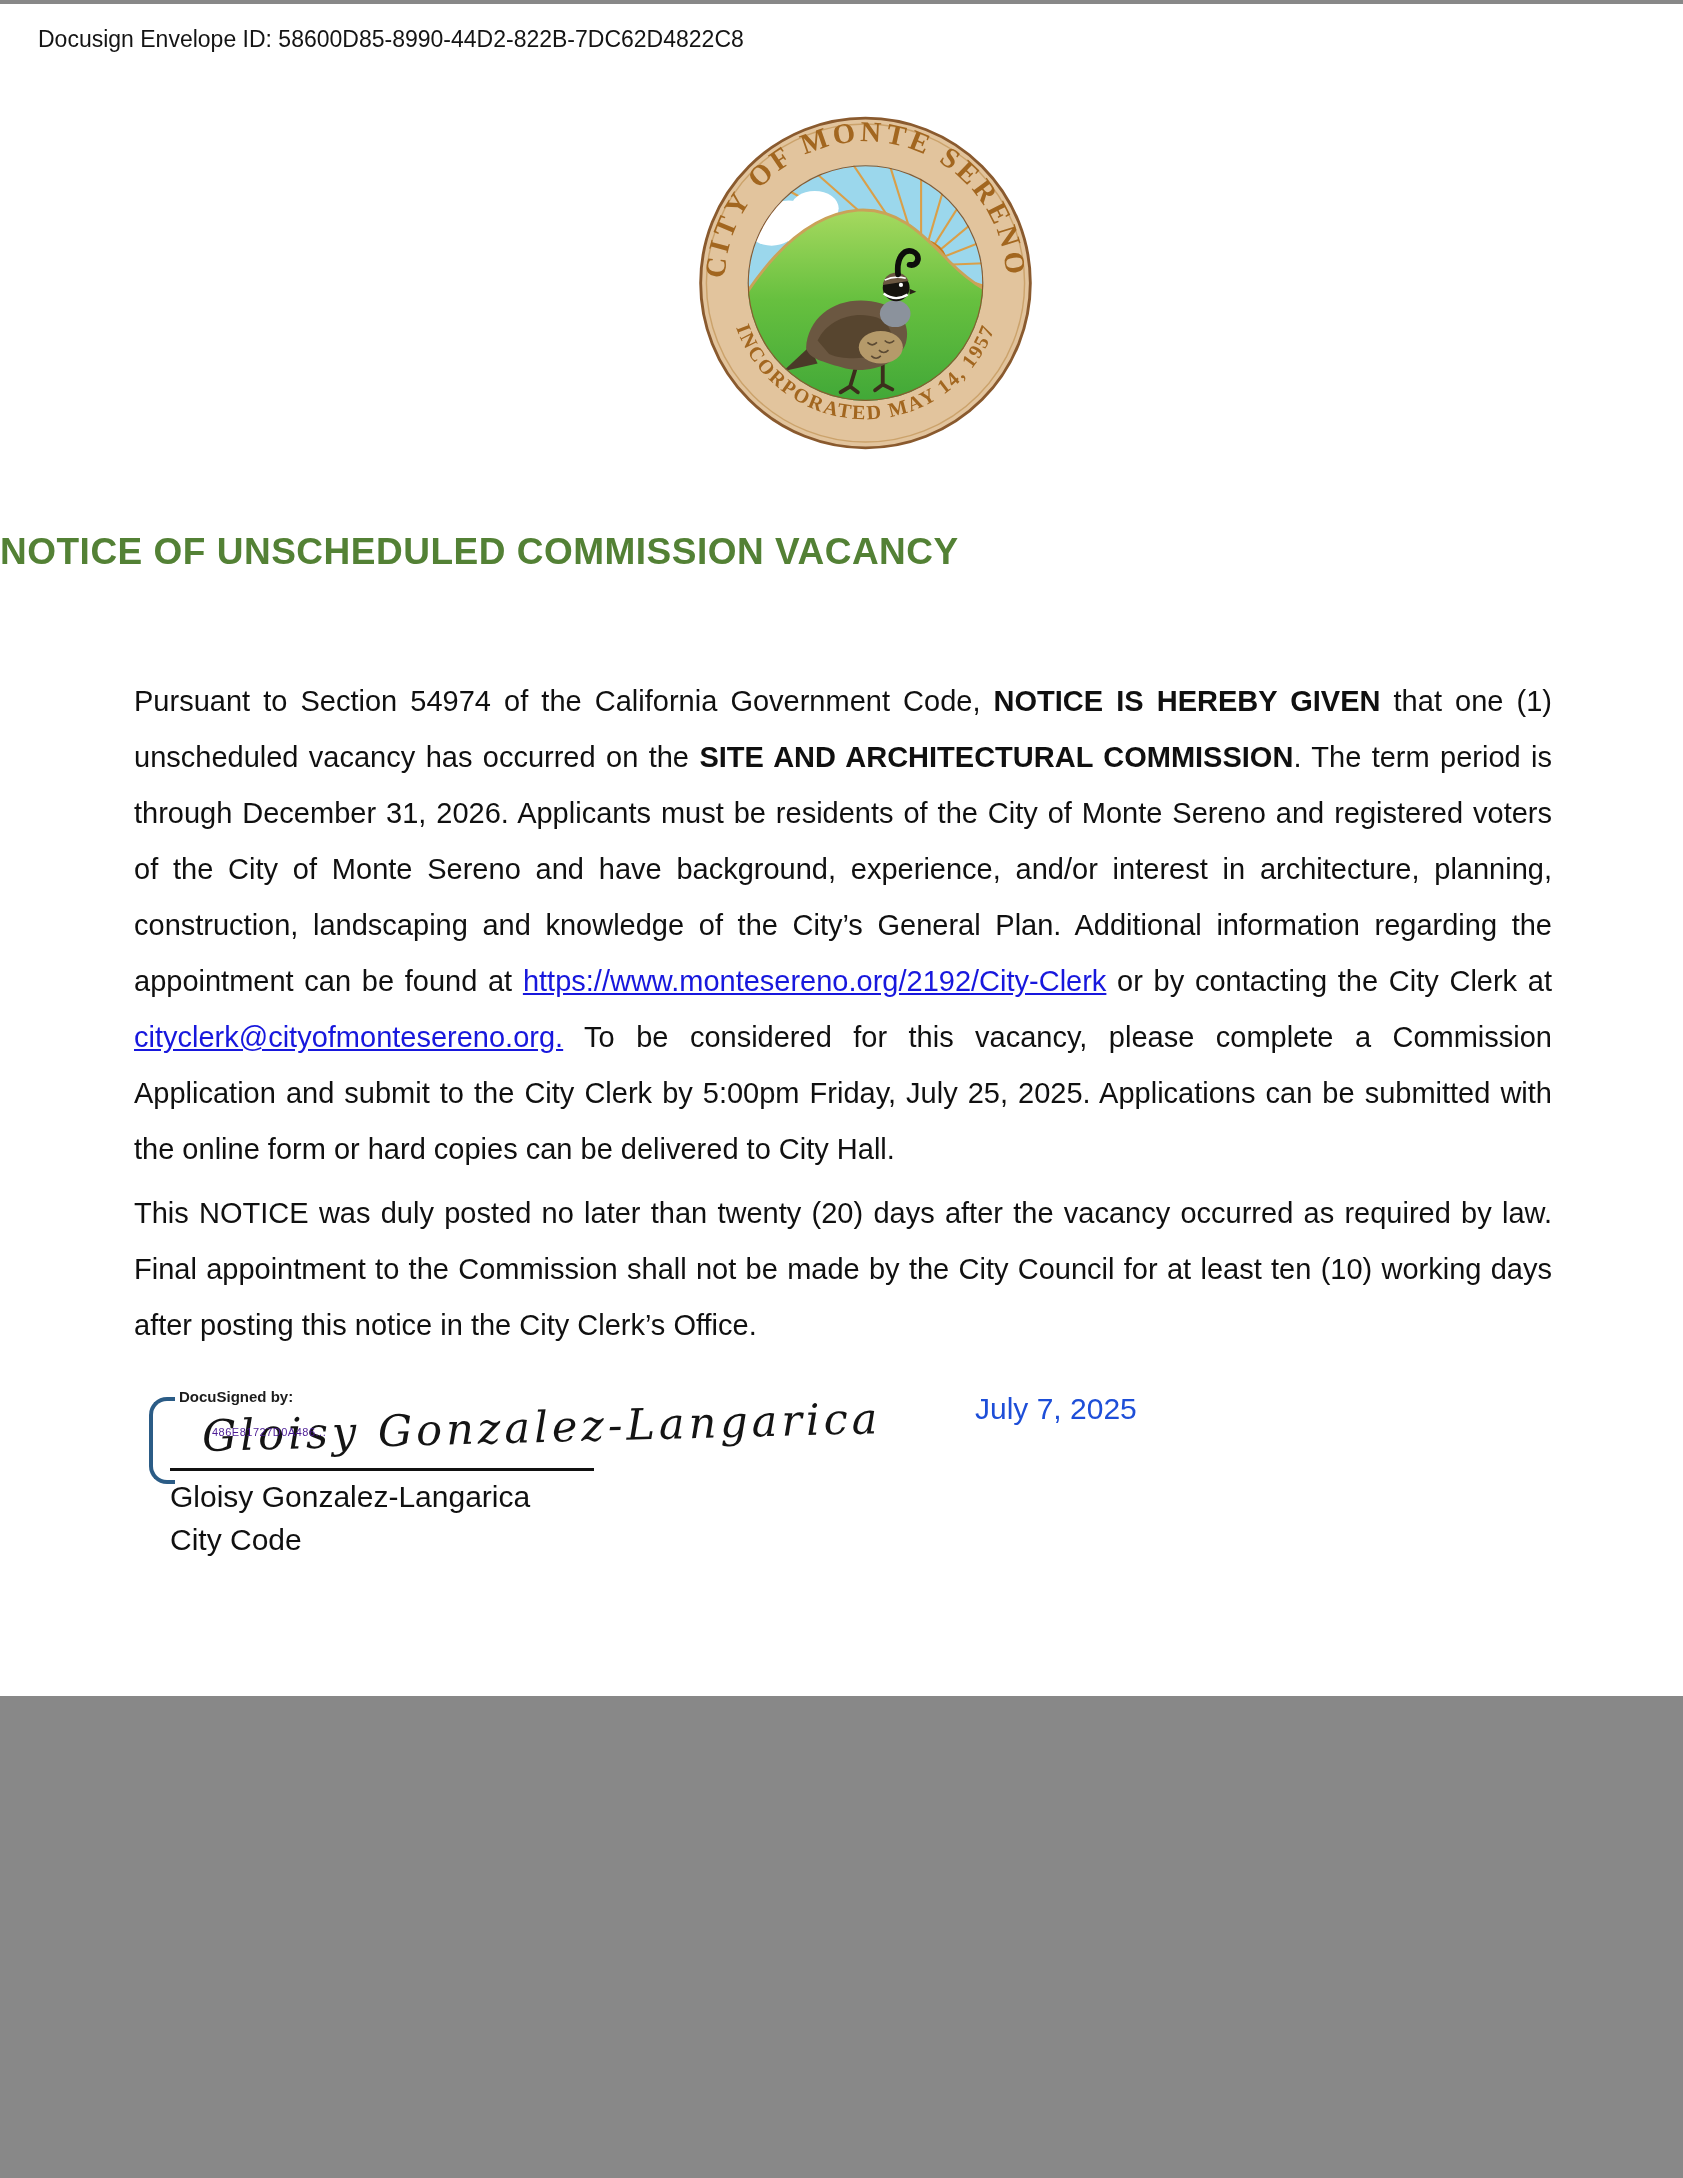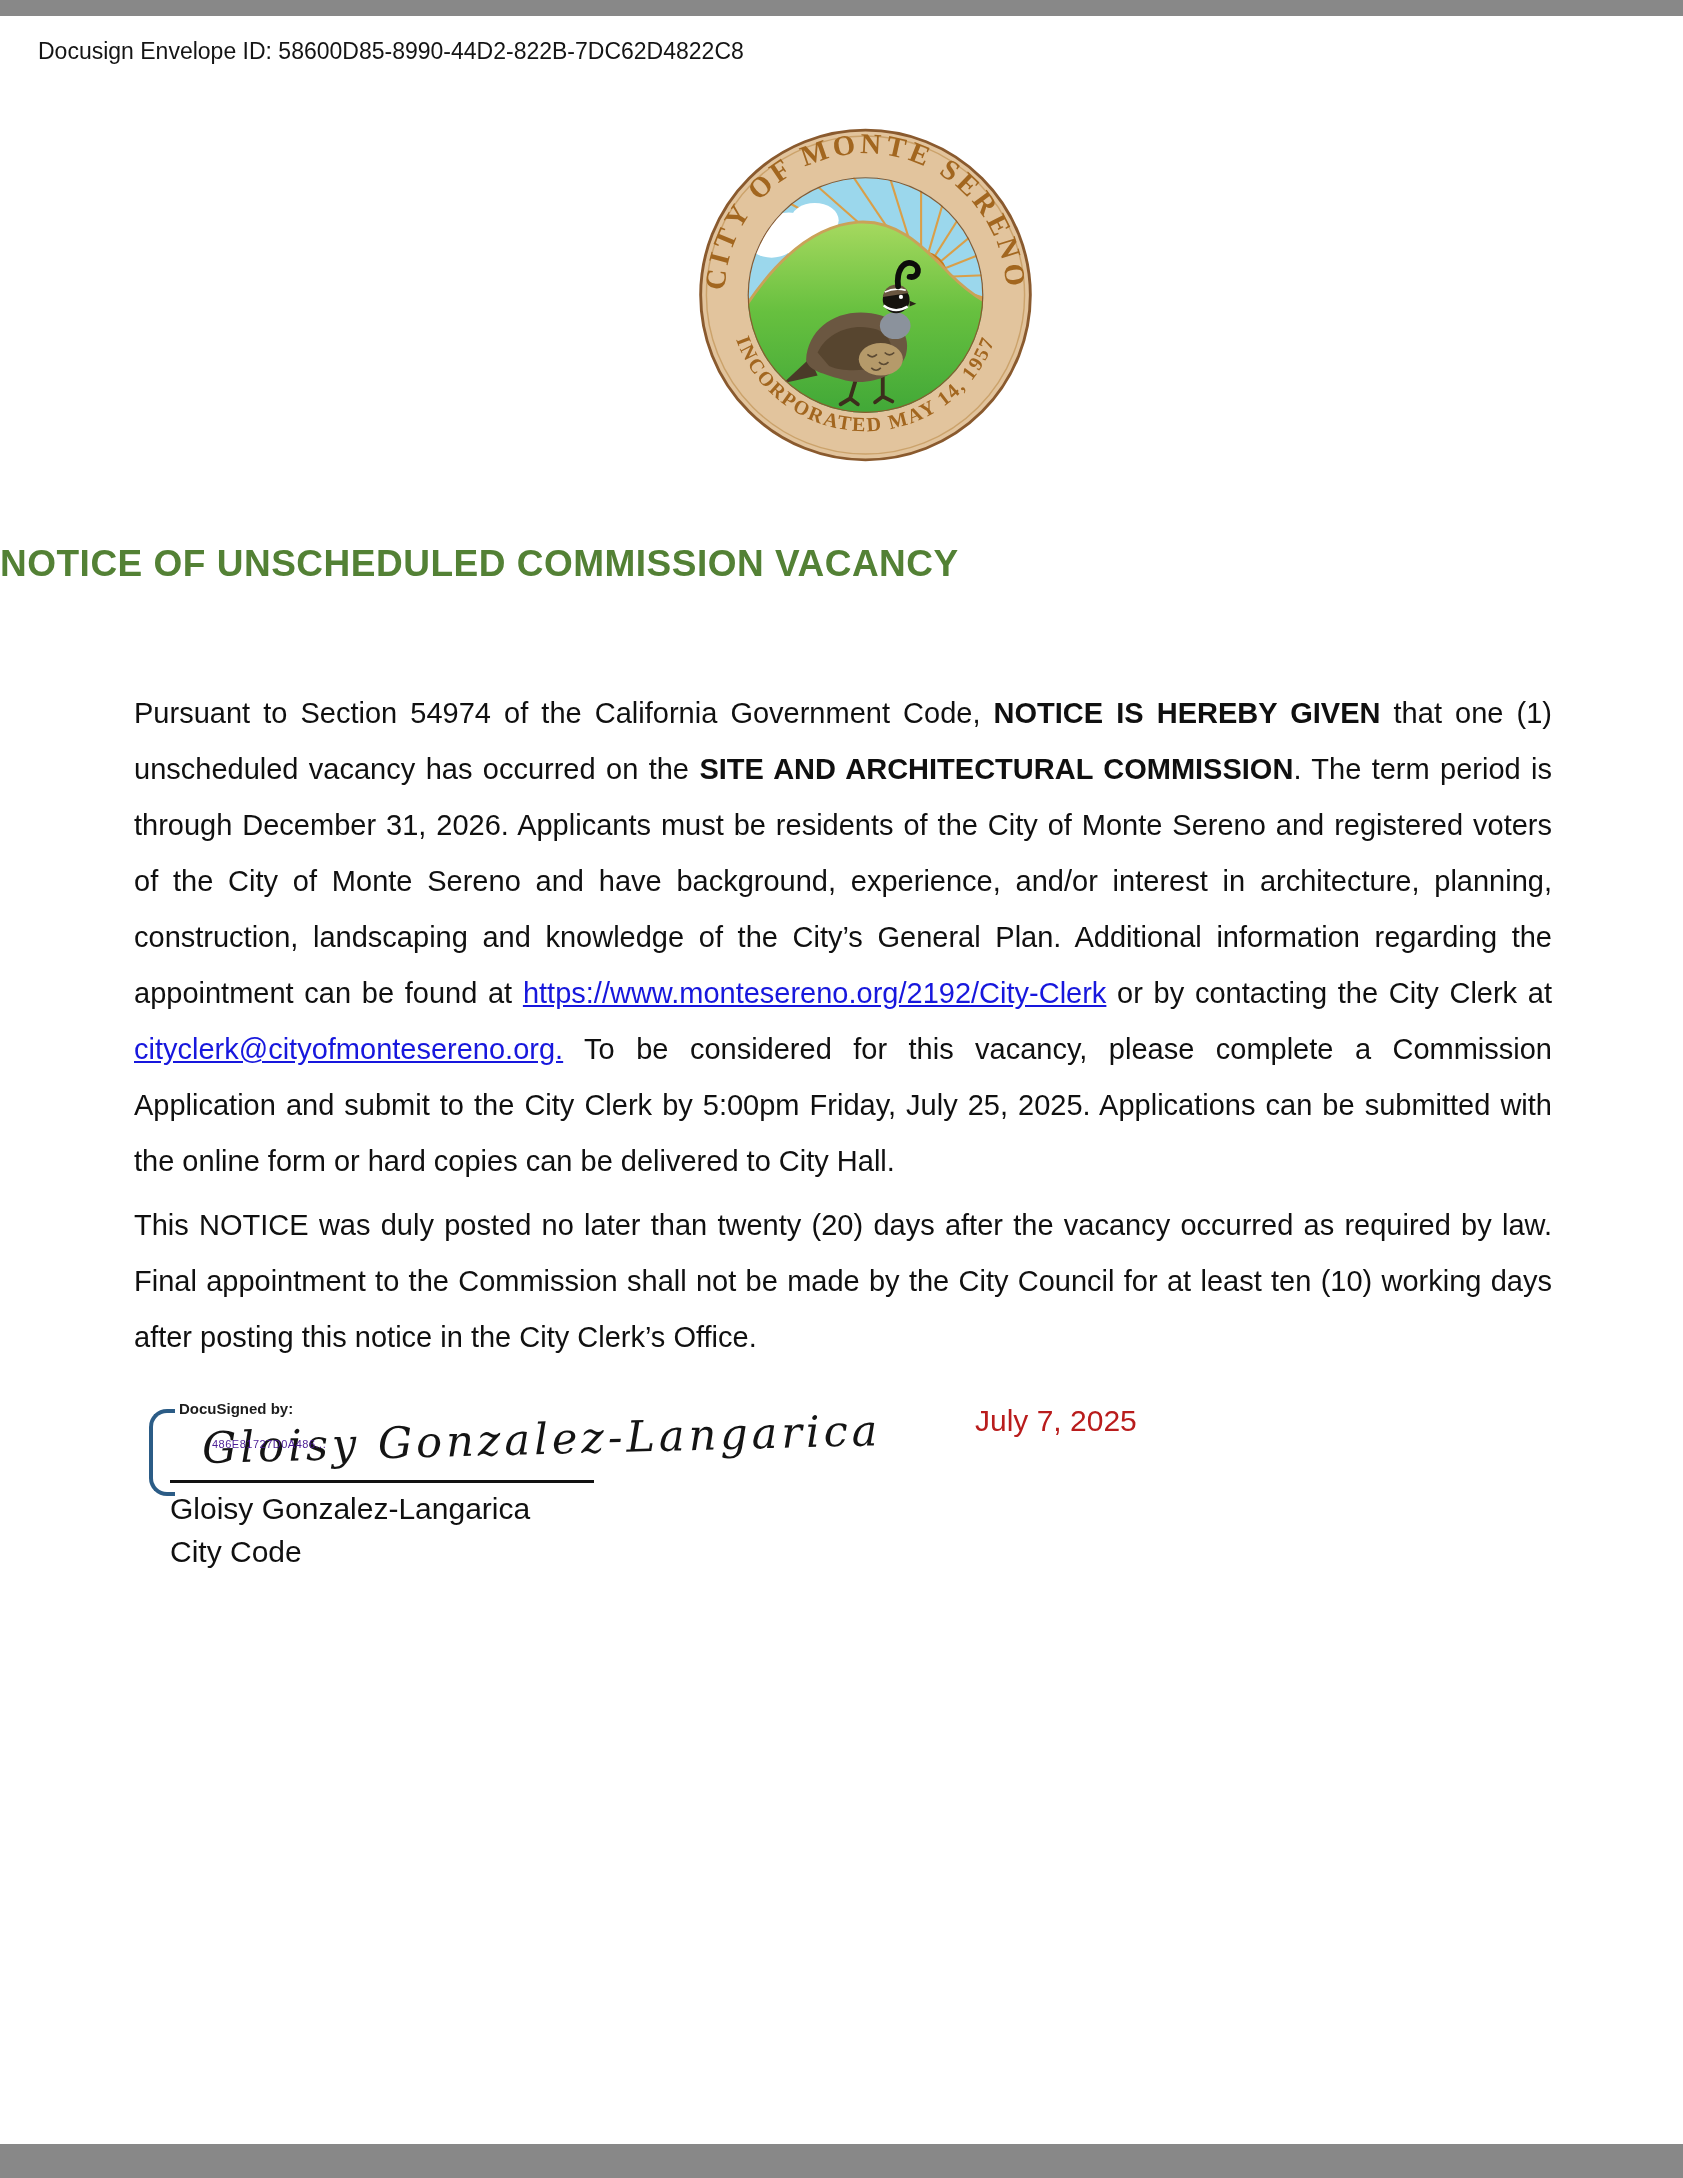--- a/index.html
+++ b/index.html
@@ -1,20 +1,20 @@
 <!DOCTYPE html>
 <html><head>
 <meta charset="utf-8">
 <style>
   html,body{margin:0;padding:0;background:#888;}
   .page{
     position:relative;
-    width:1683px;height:2128px;
+    width:1683px;height:1692px;
     background:#ffffff;
-    margin:16px auto;
+    margin:4px auto;
     overflow:hidden;
     font-family:"Liberation Sans", sans-serif;
     color:#111;
   }
   .envelope-id{
     position:absolute;left:38px;top:22px;
     font-size:23px;color:#141414;letter-spacing:0px;
   }
   .seal{
     position:absolute;left:693px;top:101px;width:345px;height:356px;
@@ -60,21 +60,21 @@
   .sig-name{
     position:absolute;left:170px;top:1476px;
     font-size:30px;color:#101010;
   }
   .sig-title{
     position:absolute;left:170px;top:1519px;
     font-size:30px;color:#101010;
   }
   .sig-date{
     position:absolute;left:975px;top:1388px;
-    font-size:30px;color:#b91c1c;
+    font-size:30px;color:#1d4ed8;
   }
 </style>
 </head>
 <body>
 
 <div class="page">
 
   <div class="envelope-id">Docusign Envelope ID: 58600D85-8990-44D2-822B-7DC62D4822C8</div>
 
   <svg class="seal" viewBox="0 0 360 360" aria-hidden="true">

